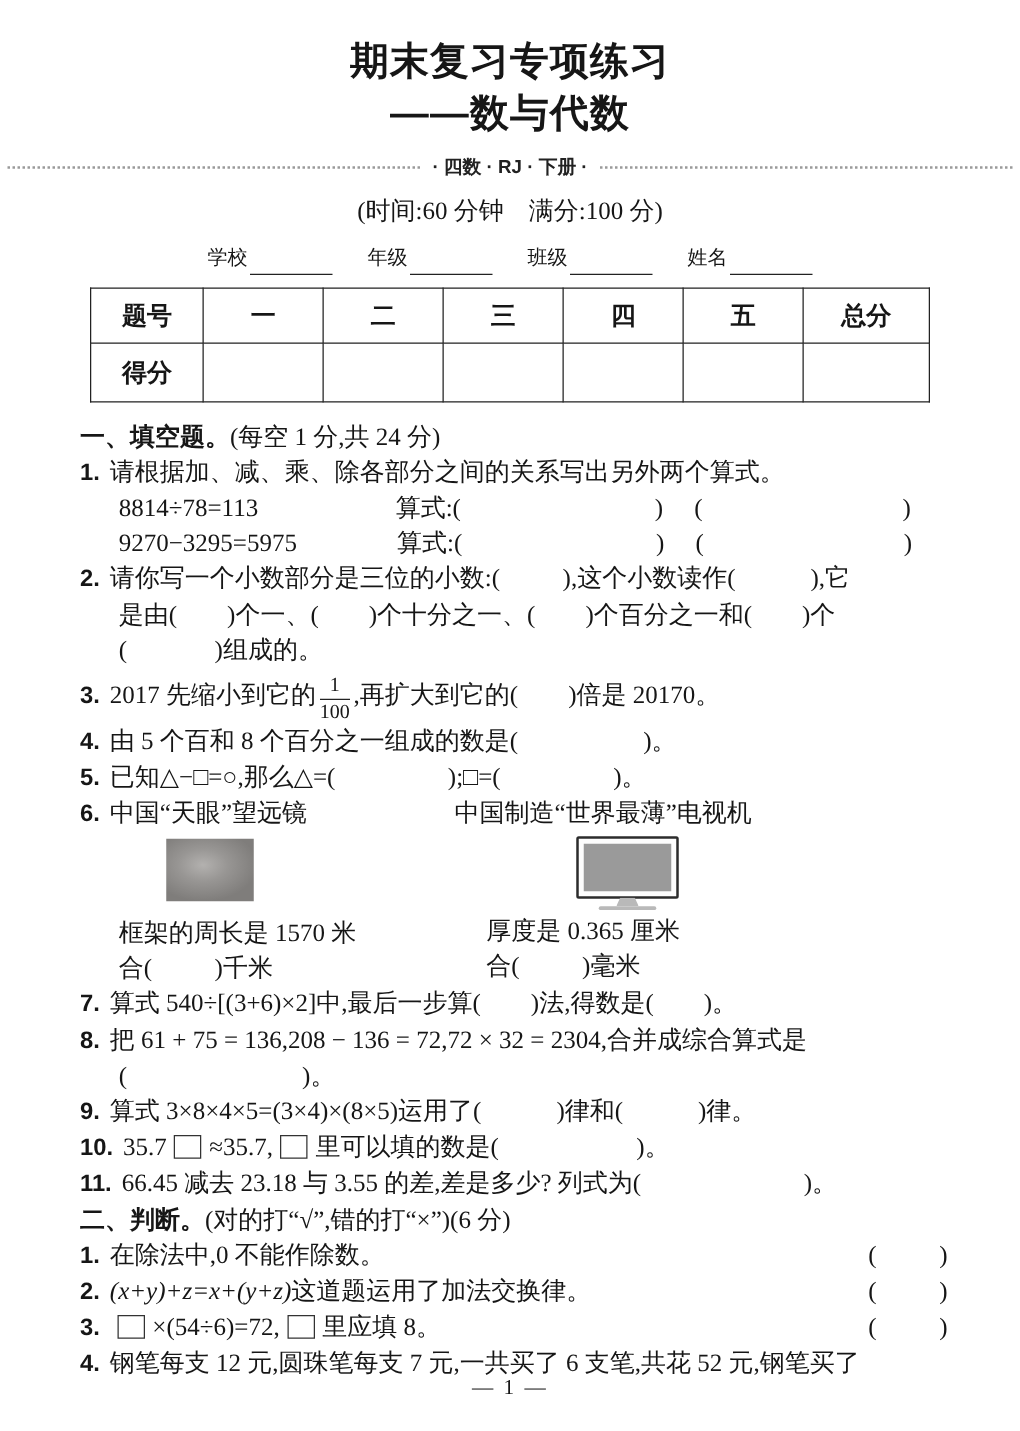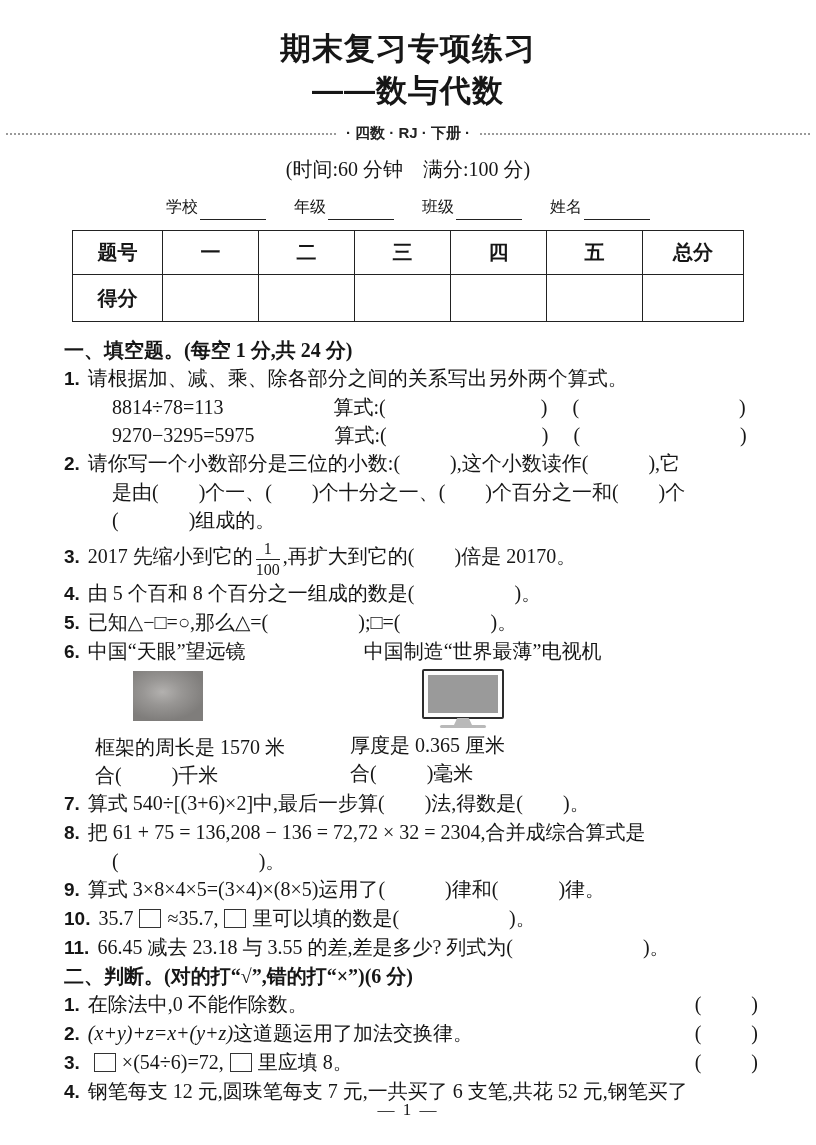--- a/index.html
+++ b/index.html
@@ -31,34 +31,34 @@
   table.score-table td {
     border:1.5px solid #222; text-align:center; vertical-align:middle;
     font-size:20px;
   }
   table.score-table tr.r1 td { height:44px; }
   table.score-table tr.r2 td { height:47px; }
 
   .content { margin-top:14px; padding:0 58px 0 64px; }
   .line { white-space:pre; line-height:28px; font-size:20px; }
   .qn { margin-right:8px; font-size:19px; }
-  .ind { margin-left:48px; }
-  .note { font-weight:700;text-align:center; }
+  .ind { margin-left:31px; }
+  .note { font-weight:400;text-align:center; }
 
   .frac { display:inline-block; vertical-align:-12px; text-align:center;
           font-size:16px; line-height:1.1; margin:0 3px; }
   .fnum { display:block; padding:0 5px 1px 5px; border-bottom:1.5px solid #222; }
   .fden { display:block; padding-top:1px; }
   .tallline { line-height:44px; }
 
   .fbox { display:inline-block; width:22px; height:19px; border:1.5px solid #333;
           vertical-align:-3px; margin:0 6px; background:#fff; }
 
   .q6gap { display:inline-block; width:118px; }
-  .q6cols { display:flex; margin-top:3px; }
+  .q6cols { display:flex; margin-top:3px;gap:39px; }
   .q6col.left  { margin-left:31px; width:255px; }
   .q6col.right { width:360px; }
   .imgslot { height:62px; }
   .telescope-img {
     width:70px; height:50px; margin-left:38px; margin-top:2px;
     background:radial-gradient(ellipse 62% 58% at 42% 42%, #b3b1af 0%, #989694 45%, #7f7d7b 100%);
   }
   .tv { position:relative; width:82px; height:50px; margin-left:72px;
         border:2.5px solid #2c2c2c; border-radius:2px; background:#fdfdfd; padding:4px; }
   .tv-screen { width:100%; height:100%; background:#9a9a9a; }

